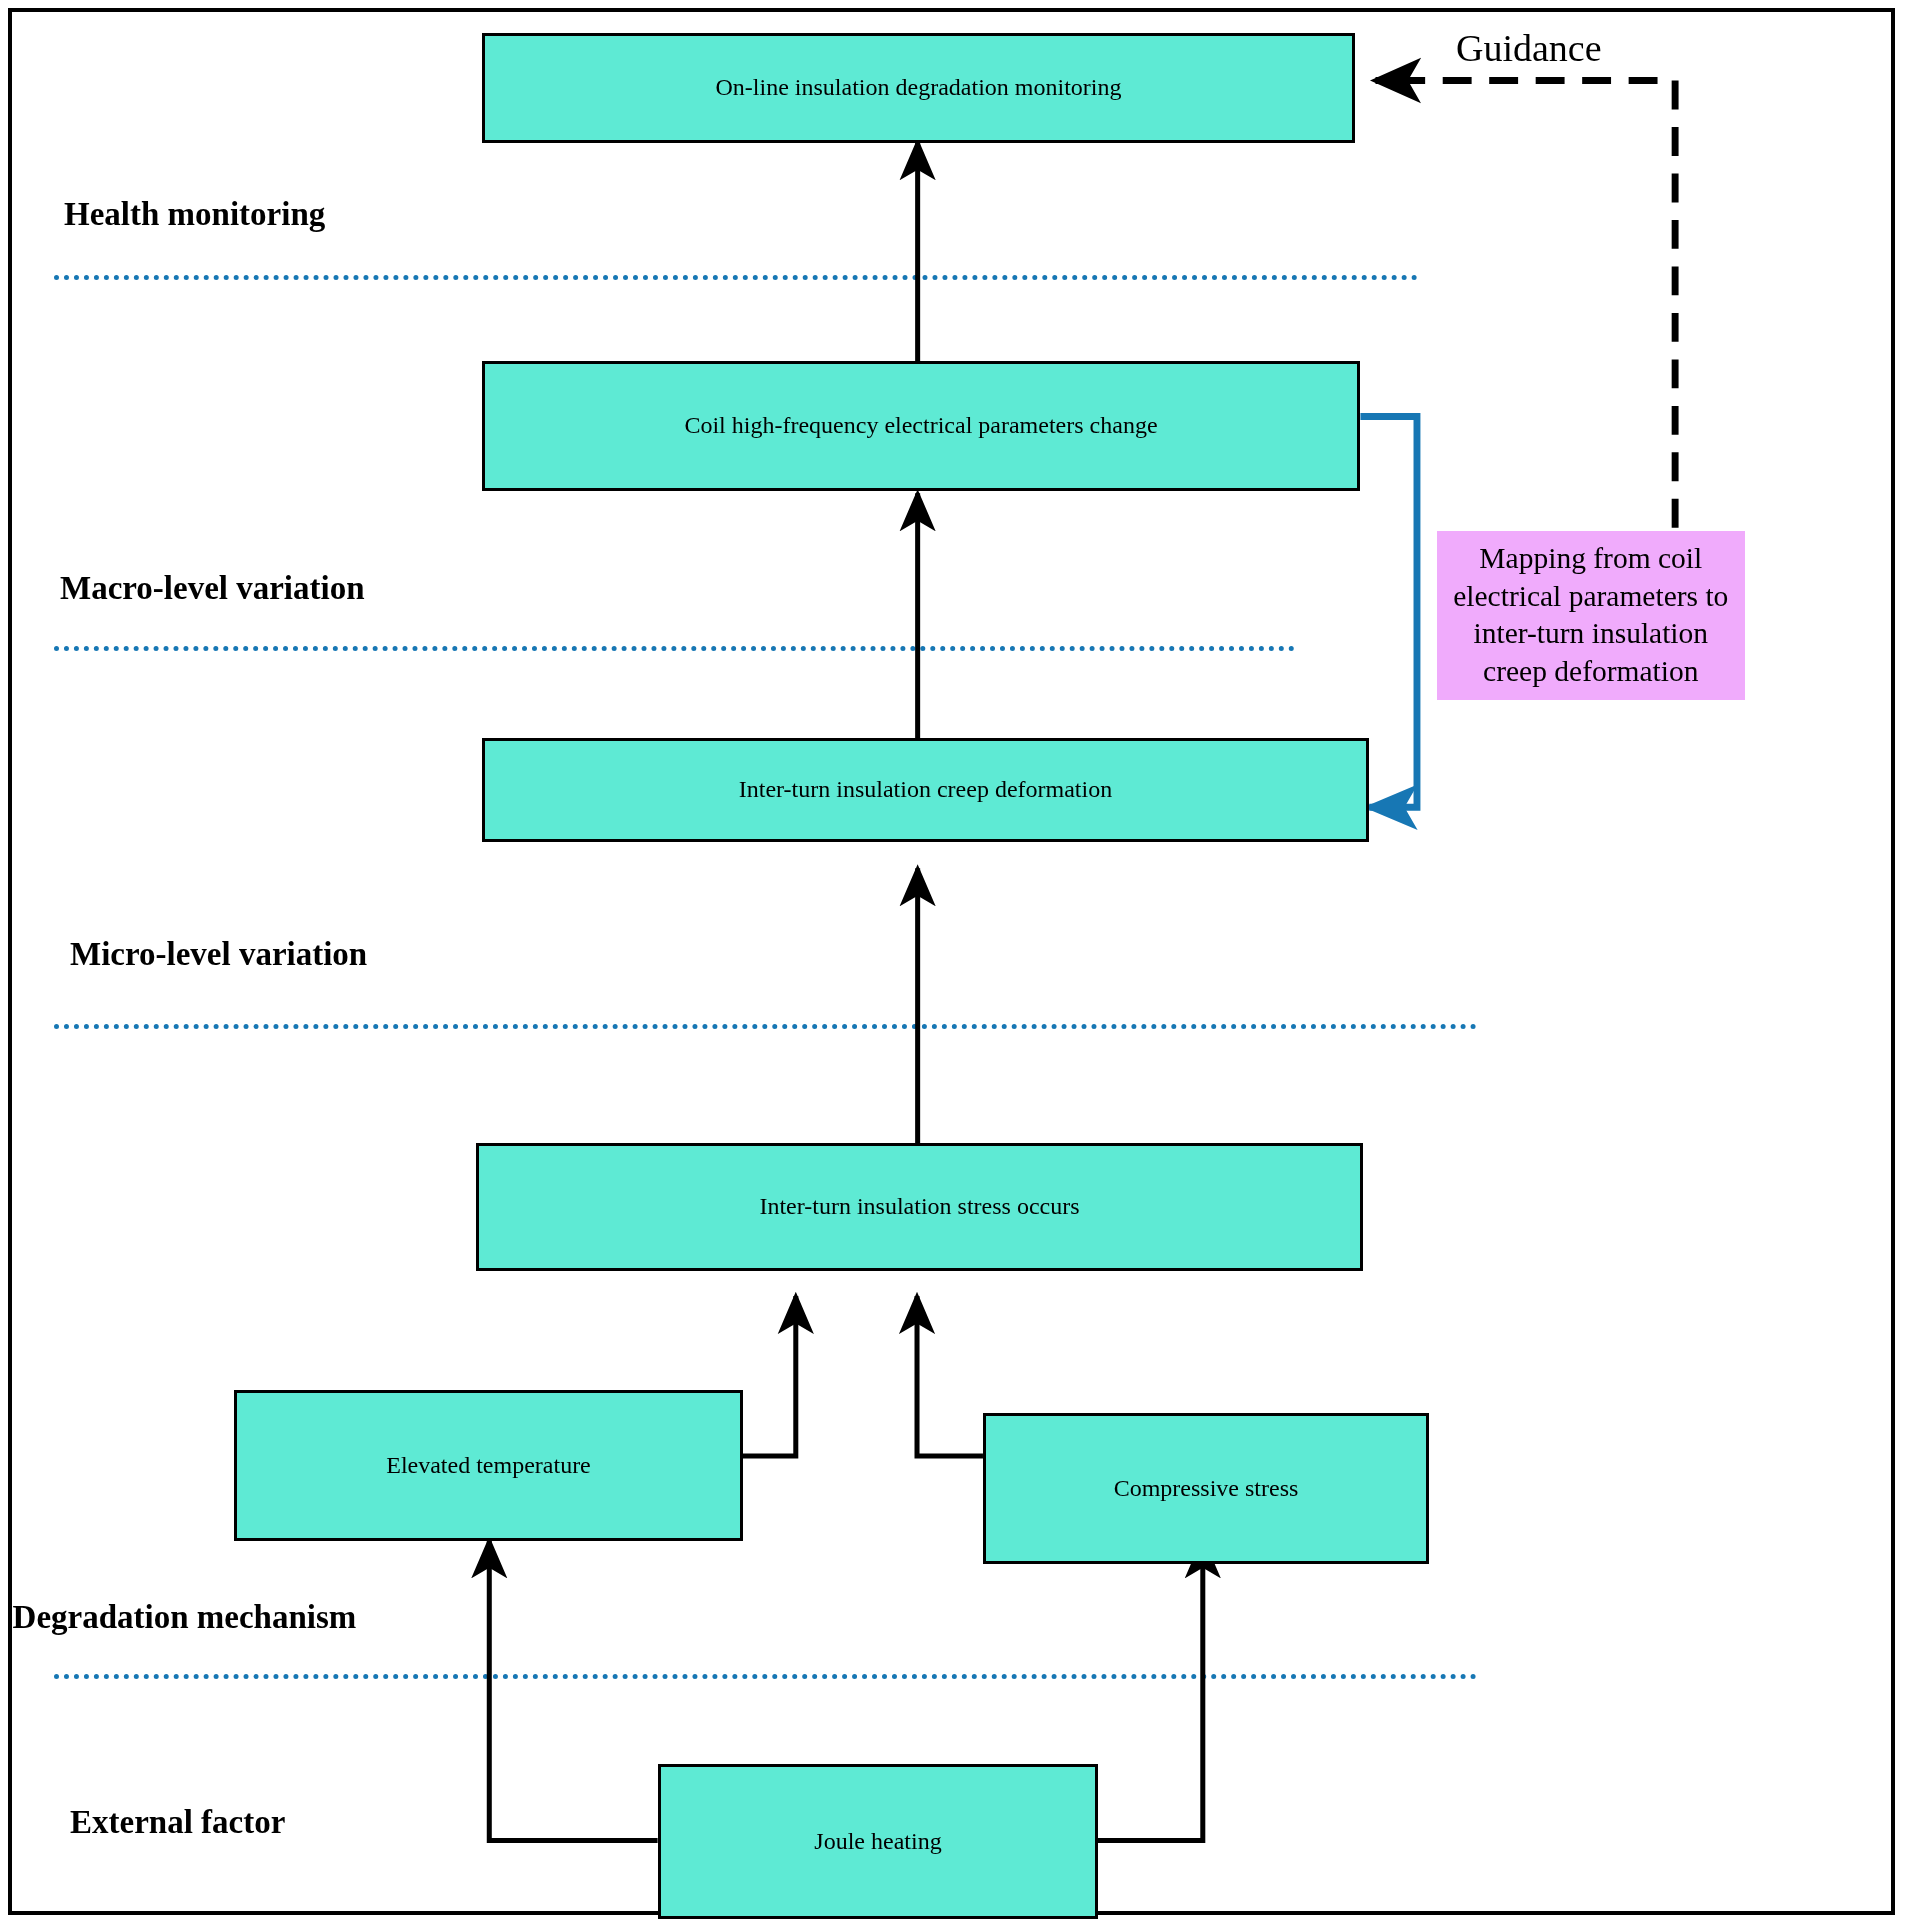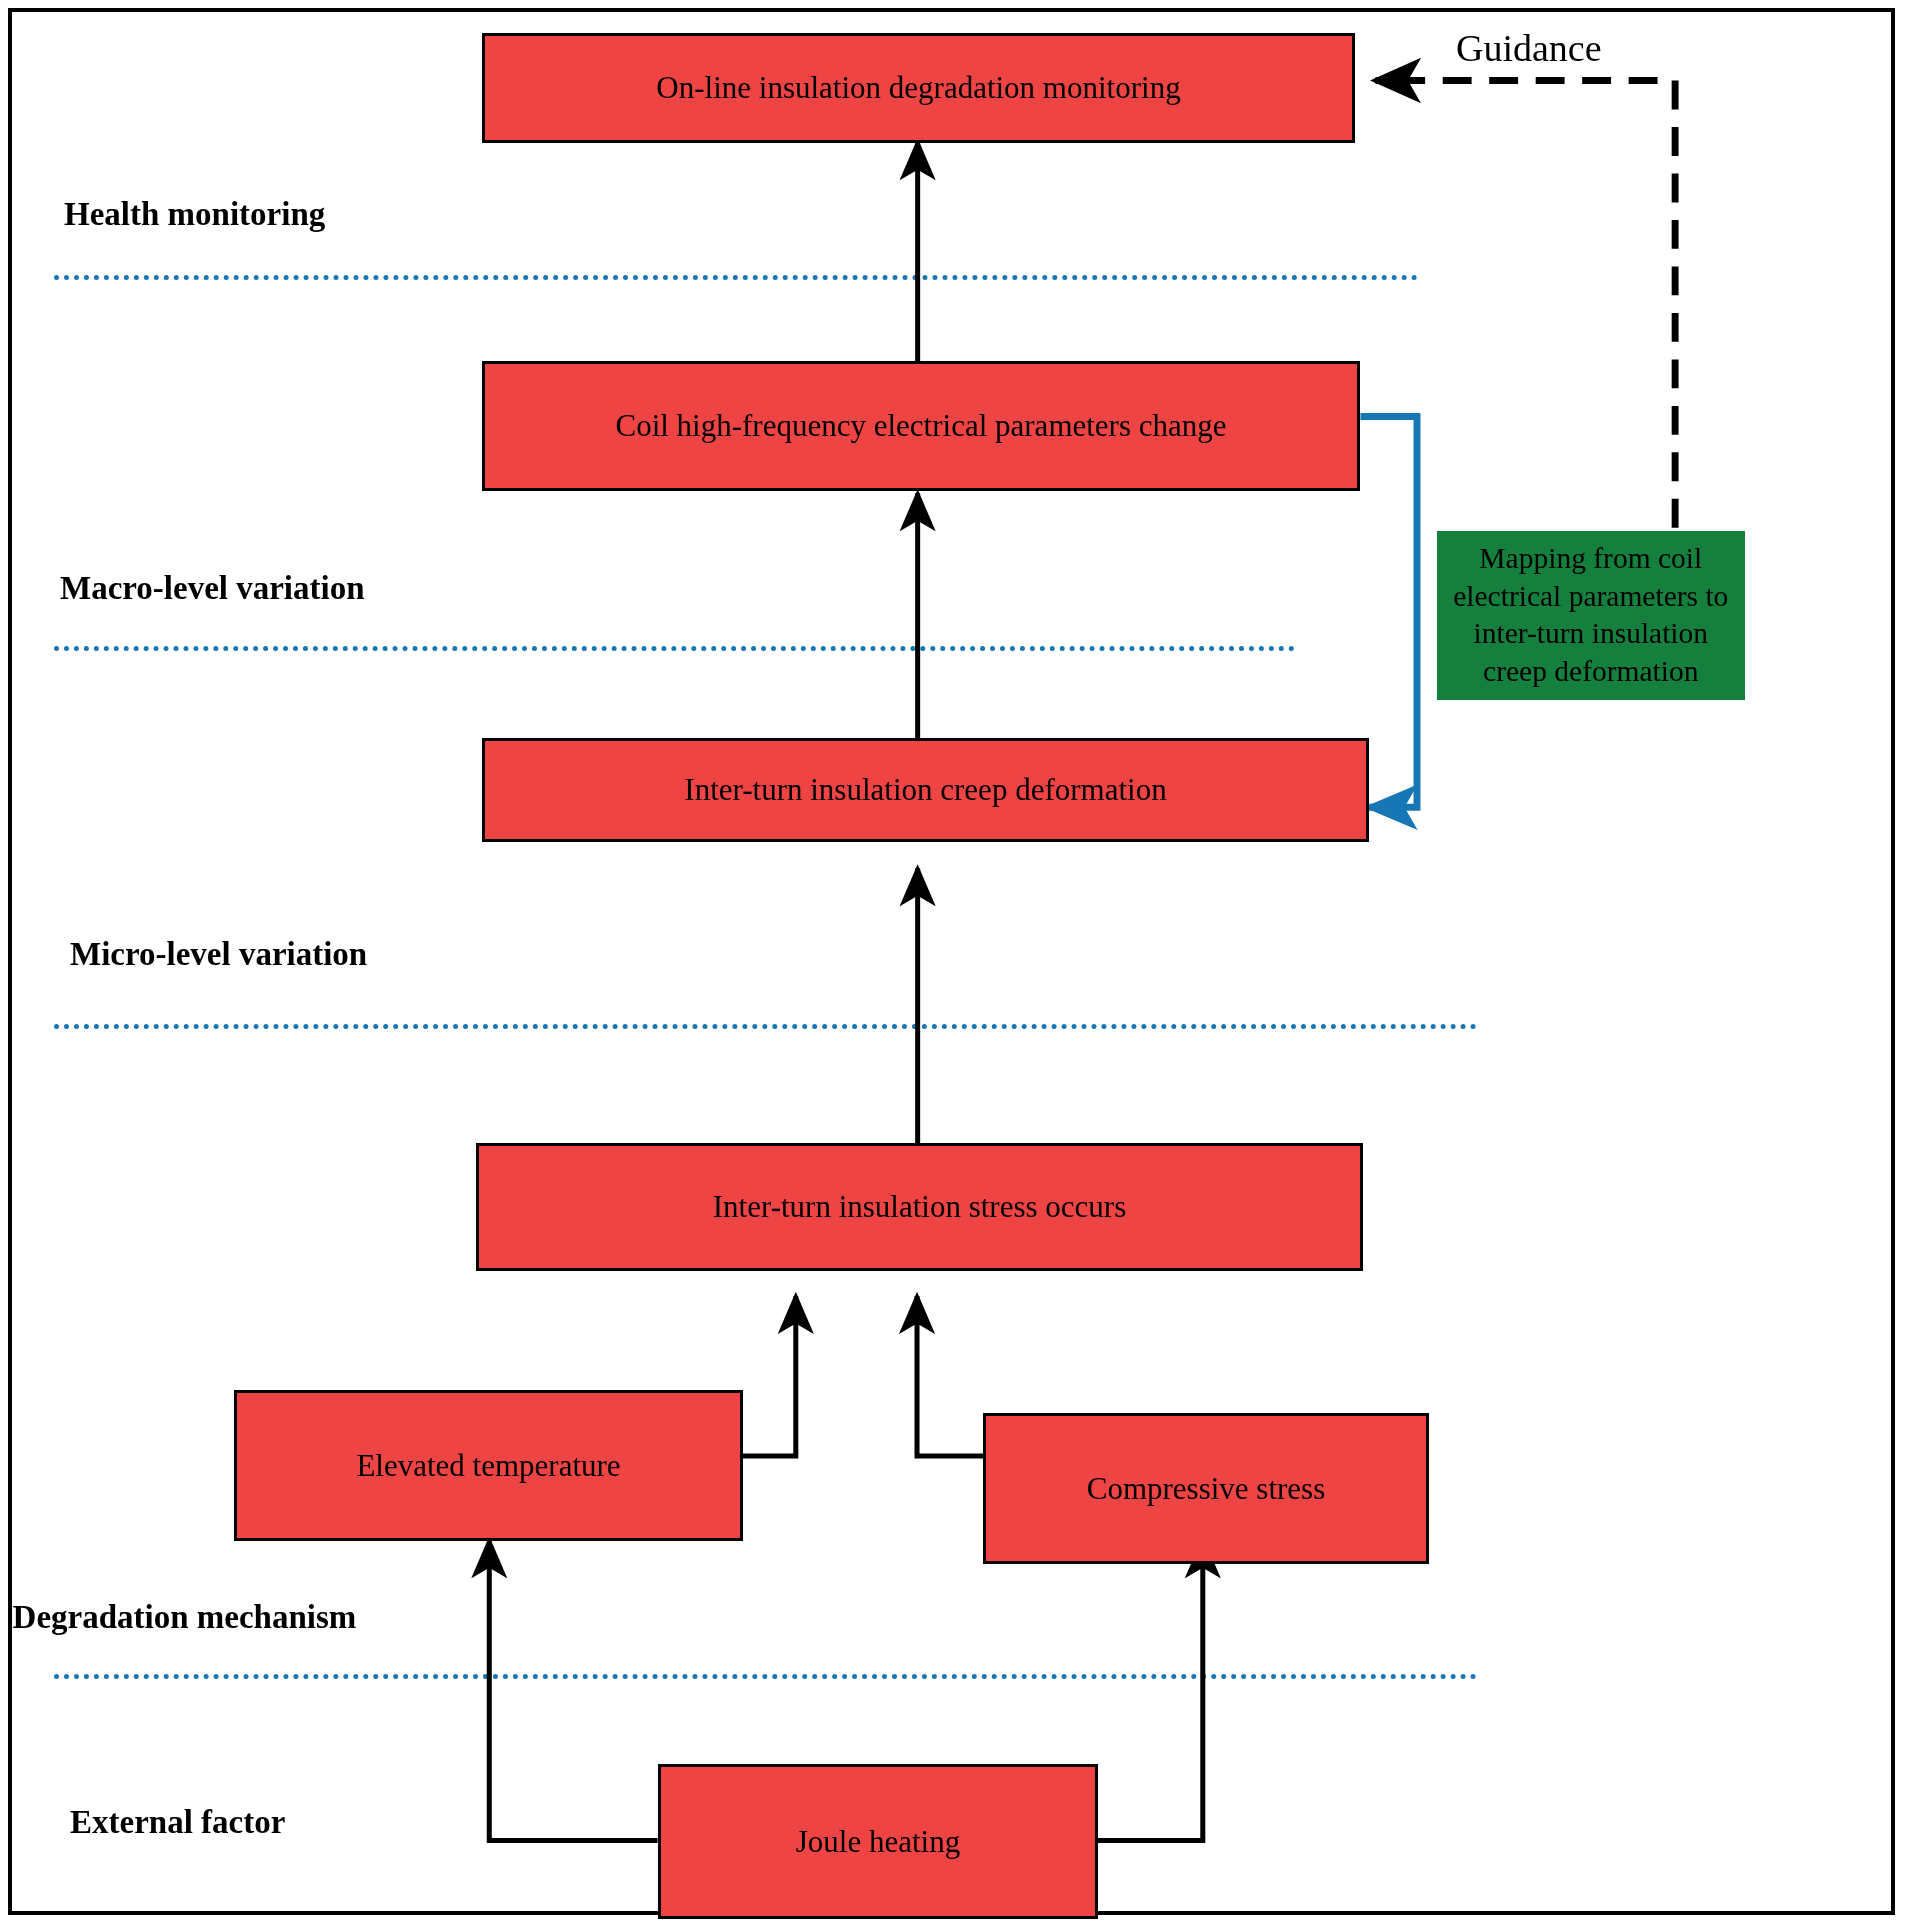--- a/index.html
+++ b/index.html
@@ -23,27 +23,27 @@
     width: 1887px;
     height: 1907px;
     border: 4.4px solid #000000;
     box-sizing: border-box;
   }
   
   .flow-box {
     position: absolute;
     box-sizing: border-box;
     border: 3.1px solid #000000;
-    background: #ef4444;
+    background: #5eead4;
     display: flex;
     align-items: center;
     justify-content: center;
     text-align: right;
     color: #000000;
-    font-size: 31px;
+    font-size: 24px;
     line-height: 1.15;
     z-index: 6;
   }
   .box-text {
     padding: 0 7.5px;
     white-space: nowrap;
   }
   
   .stage-label {
     position: absolute;
@@ -70,21 +70,21 @@
     z-index: 4;
     pointer-events: none;
   }
   
   #mapping-note {
     position: absolute;
     left: 1437px;
     top: 531px;
     width: 295px;
     padding: 8.8px 6.3px;
-    background: #15803d;
+    background: #f0abfc;
     border: none;
     text-align: center;
     font-size: 29.5px;
     line-height: 1.28;
     color: #000000;
     z-index: 6;
   }
   
   #guidance-label {
     position: absolute;

